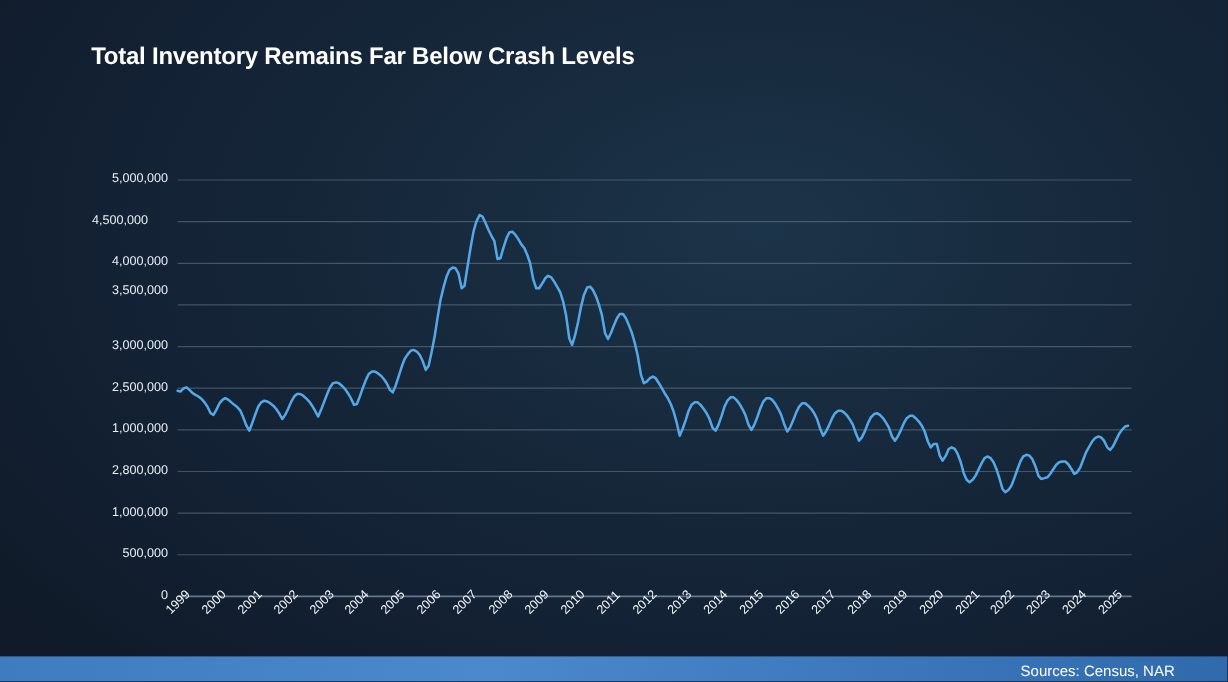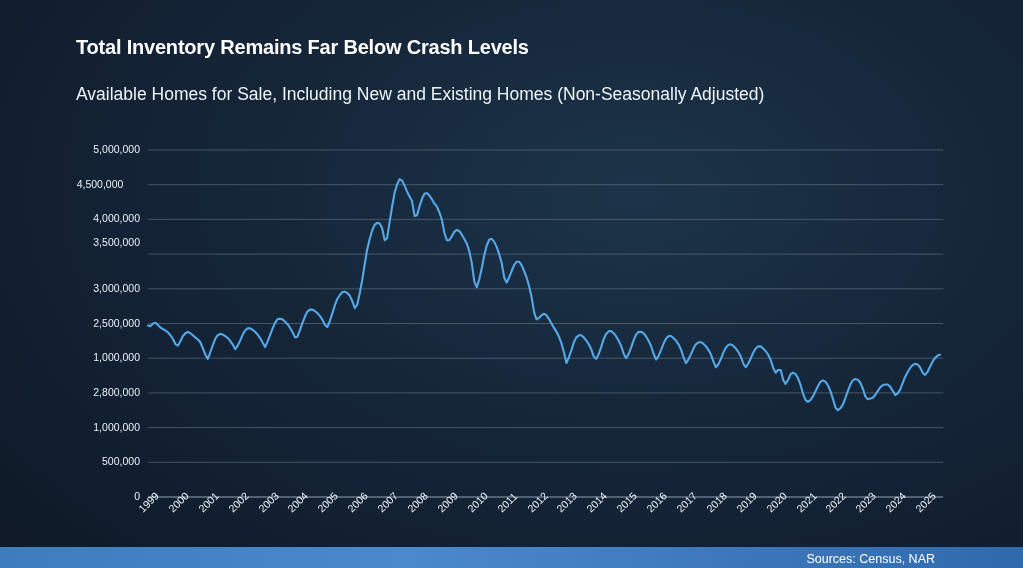--- a/index.html
+++ b/index.html
@@ -39,34 +39,33 @@
     white-space:nowrap;
     transform-origin:left top;
     transform:rotate(-45deg);
   }
   #footer-bar{
     position:absolute;left:0;top:547px;width:1023px;height:21px;
     background:linear-gradient(100deg,#3e7cc0 0%,#4a89cc 40%,#3c77bb 72%,#2f6aad 100%);
   }
   #source{
     position:absolute;left:0;top:552px;width:1023px;
-    text-align:right;padding-right:88px;
+    text-align:right;padding-right:44px;
     box-sizing:border-box;
     font-size:12.5px;color:#ffffff;
     white-space:nowrap;
   }
   svg{display:block;}
 </style>
 </head>
 <body>
 
 <div id="slide">
 
   <div id="title">Total Inventory Remains Far Below Crash Levels</div>
-  <div id="subtitle">Available Homes for Sale, Including New and Existing Homes (Non-Seasonally Adjusted)</div>
 
   <div id="plot-area">
     <svg id="chart-svg" width="1023" height="568">
         <line x1="148" x2="943" y1="497" y2="497" stroke="#6a7d8e" stroke-width="1.4" opacity="0.95"></line>
         <line x1="148" x2="943" y1="462.3" y2="462.3" stroke="#6a7d8e" stroke-width="1" opacity="0.55"></line>
         <line x1="148" x2="943" y1="427.6" y2="427.6" stroke="#6a7d8e" stroke-width="1" opacity="0.55"></line>
         <line x1="148" x2="943" y1="392.9" y2="392.9" stroke="#6a7d8e" stroke-width="1" opacity="0.55"></line>
         <line x1="148" x2="943" y1="358.2" y2="358.2" stroke="#6a7d8e" stroke-width="1" opacity="0.55"></line>
         <line x1="148" x2="943" y1="323.5" y2="323.5" stroke="#6a7d8e" stroke-width="1" opacity="0.55"></line>
         <line x1="148" x2="943" y1="288.8" y2="288.8" stroke="#6a7d8e" stroke-width="1" opacity="0.55"></line>

